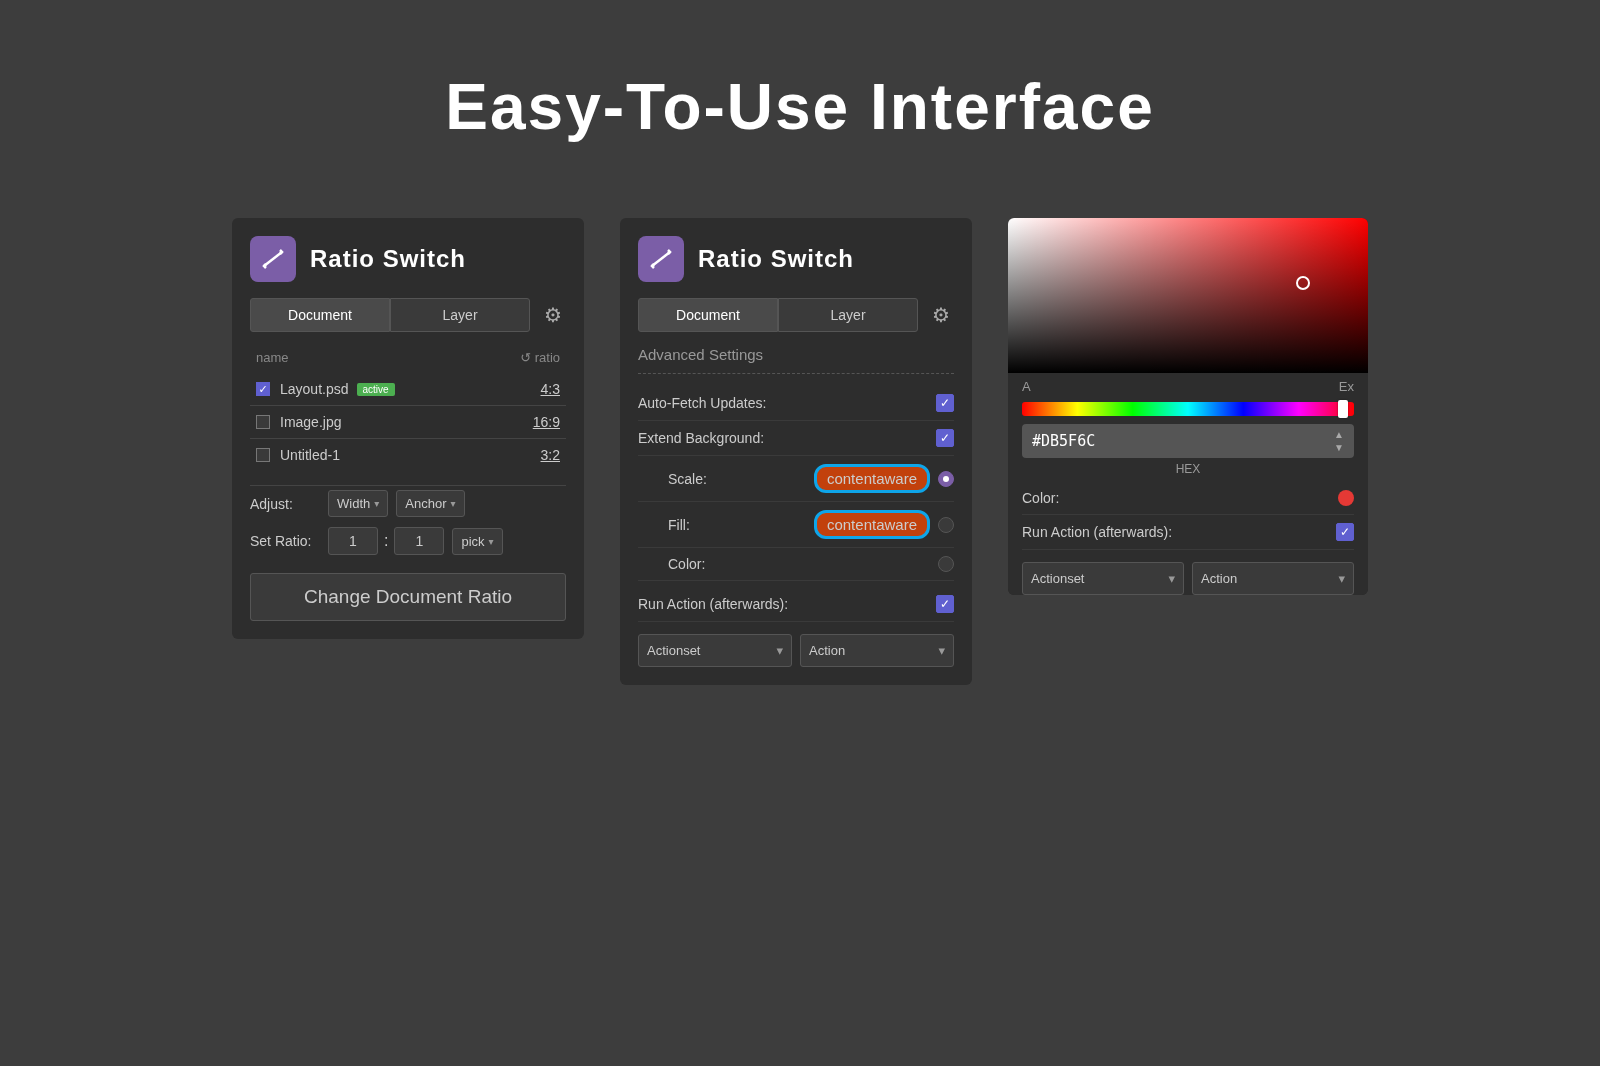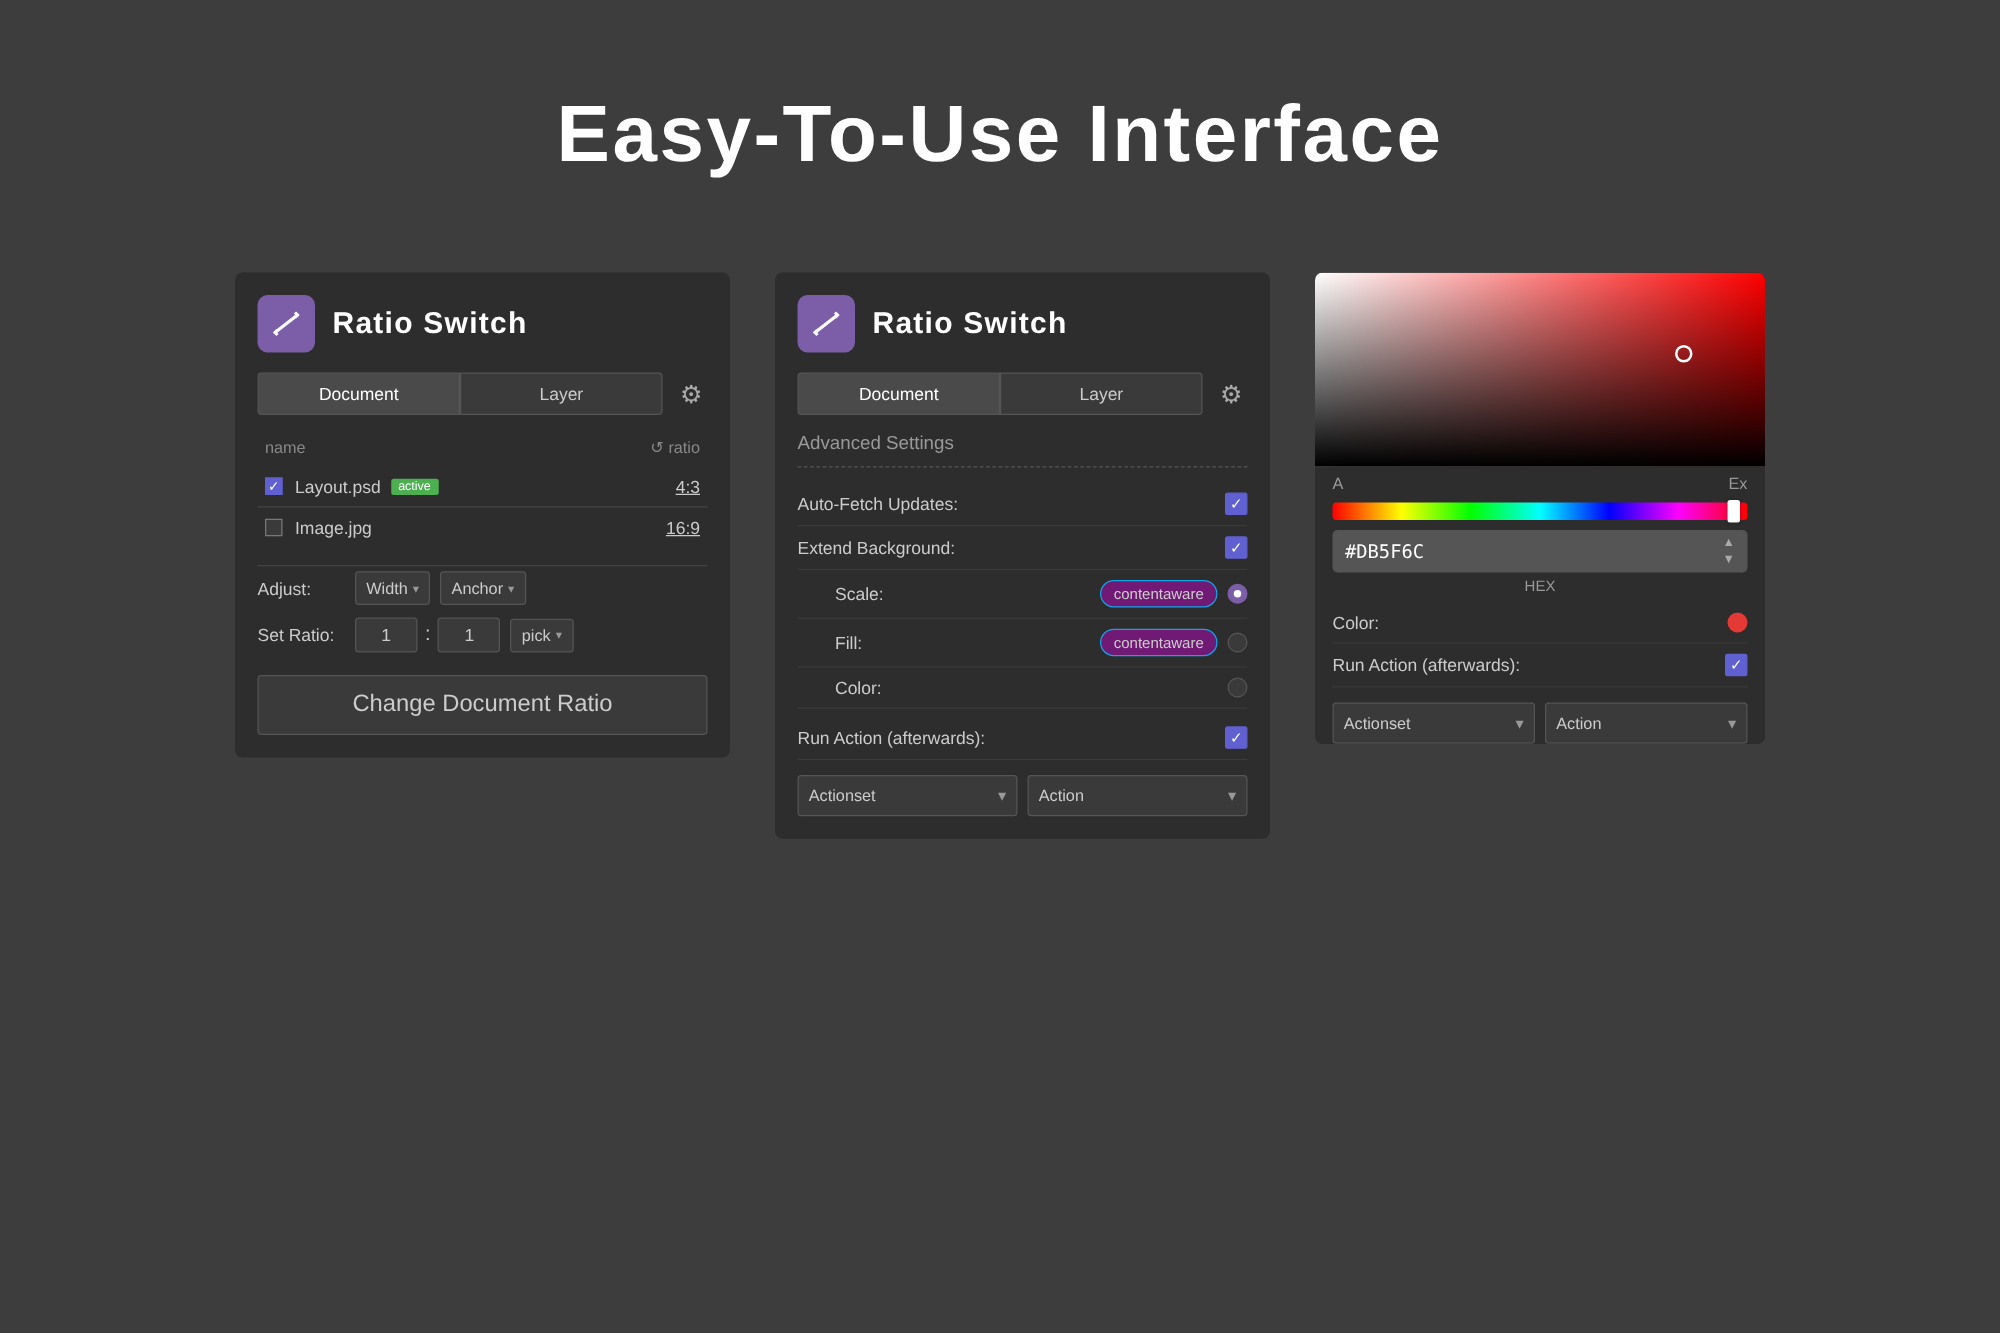--- a/index.html
+++ b/index.html
@@ -41,21 +41,21 @@
       gap: 36px;
       align-items: flex-start;
       justify-content: center;
     }
 
     
     .panel {
       background-color: #2d2d2d;
       border-radius: 6px;
       padding: 18px;
-      width: 396px;
+      width: 352px;
     }
 
     .panel-header {
       display: flex;
       align-items: center;
       gap: 14px;
       margin-bottom: 16px;
     }
 
     .panel-icon {
@@ -317,24 +317,24 @@
 
     .radio-circle.selected::after {
       content: '';
       width: 6px;
       height: 6px;
       border-radius: 50%;
       background: #fff;
     }
 
     .pill-btn {
-      background: #701a75;
-      border: 1px solid #0ea5e9;
+      background: #c2410c;
+      border: 3px solid #0ea5e9;
       color: #ccc;
-      font-size: 12px;
+      font-size: 15px;
       padding: 3px 10px;
       border-radius: 12px;
       cursor: pointer;
     }
 
     .action-row {
       display: flex;
       gap: 8px;
       margin-top: 12px;
     }
@@ -490,20 +490,27 @@
         </div>
         <div class="doc-ratio">4:3</div>
       </div>
       <div class="doc-item">
         <div class="doc-checkbox"></div>
         <div class="doc-name">
           <span>Image.jpg</span>
         </div>
         <div class="doc-ratio">16:9</div>
       </div>
+      <div class="doc-item">
+        <div class="doc-checkbox"></div>
+        <div class="doc-name">
+          <span>Untitled-1</span>
+        </div>
+        <div class="doc-ratio">3:2</div>
+      </div>
     </div>
 
     <hr class="divider-line">
 
     <div class="control-row">
       <span class="control-label">Adjust:</span>
       <div class="select-box">
         <span>Width</span>
         <span class="arrow">▾</span>
       </div>

